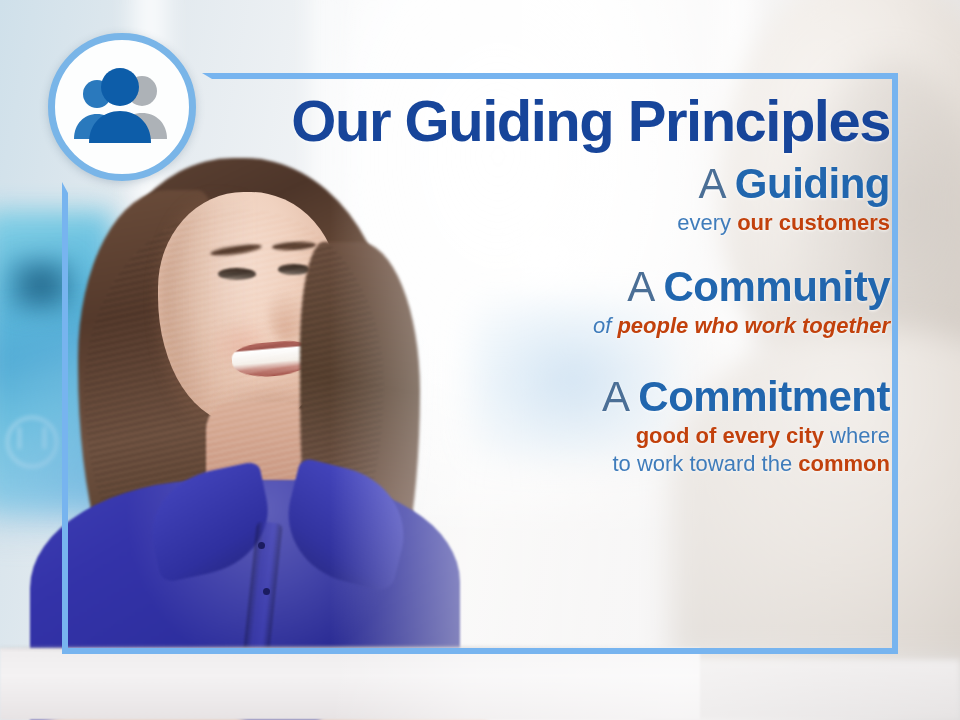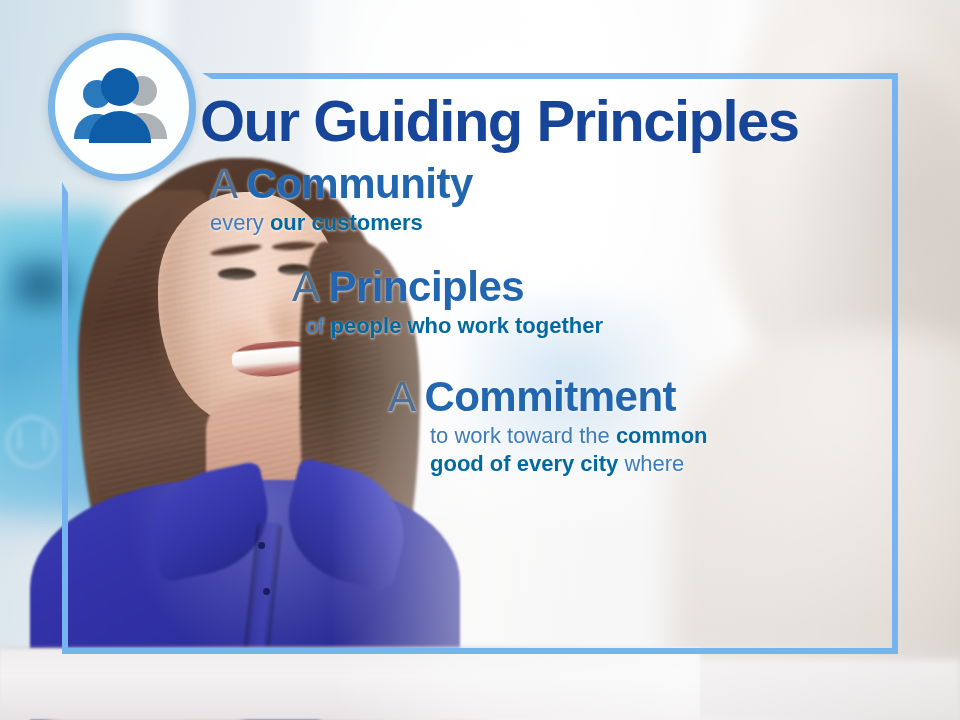--- a/index.html
+++ b/index.html
@@ -344,21 +344,21 @@
     background: #fdfefe;
     border: 7px solid #79b5e8;
     box-sizing: border-box;
     box-shadow: 0 2px 9px rgba(60,90,120,.25);
   }
   .badge-circle svg { position: absolute; left: 50%; top: 50%; transform: translate(-50%,-50%); }
 
   
   .text-wrap {
     position: absolute; left: 200px; top: 86px; width: 690px; height: 545px;
-    text-align: left;
+    text-align: right;
   }
   .title {
     font-size: 58px;
     font-weight: bold;
     color: #17459a;
     letter-spacing: -1.5px;
     line-height: 1.0;
     margin: 0;
     padding-top: 6px;
     text-shadow: 0 1px 3px rgba(255,255,255,.85);
@@ -374,26 +374,26 @@
   }
   .p-art { font-weight: normal; color: #4b6f96; }
   .p-key { font-weight: bold; color: #2166ae; }
   .p-sub {
     font-size: 22px;
     line-height: 1.28;
     color: #3f7cbb;
     margin-top: 3px;
     text-shadow: 0 1px 3px rgba(255,255,255,.8);
   }
-  .p-sub b { color: #0369a1; font-weight: bold; }
+  .p-sub b { color: #c2410c; font-weight: bold; }
 
   .pr-1 { padding-left: 10px; }
   .pr-2 { padding-left: 92px; margin-top: 28px; }
   .pr-3 { padding-left: 188px; margin-top: 34px; }
-  .pr-2 .p-sub { padding-left: 14px; }
+  .pr-2 .p-sub { padding-left: 14px; font-style: italic; }
   .pr-3 .p-sub { padding-left: 42px; }
 </style>
 </head>
 <body>
 
 <div id="stage">
 
   <div class="photo">
     <div class="bg-room"></div>
     <div class="bg-window"></div>
@@ -476,42 +476,42 @@
     </svg>
   </div>
 
   <div class="text-wrap">
 
     <div class="title">Our Guiding Principles</div>
 
     <div class="principle pr-1">
       <div class="p-head">
         <span class="p-art">A </span>
-        <span class="p-key">Community</span>
+        <span class="p-key">Guiding</span>
       </div>
       <div class="p-sub">
         <span>every </span><b>our customers</b><span></span>
       </div>
     </div>
 
     <div class="principle pr-2">
       <div class="p-head">
         <span class="p-art">A </span>
-        <span class="p-key">Principles</span>
+        <span class="p-key">Community</span>
       </div>
       <div class="p-sub">
         <div><span>of </span><b>people who work together</b></div>
       </div>
     </div>
 
     <div class="principle pr-3">
       <div class="p-head">
         <span class="p-art">A </span>
         <span class="p-key">Commitment</span>
       </div>
       <div class="p-sub">
+        <div><b>good of every city</b><span> where</span></div>
         <div><span>to work toward the </span><b>common</b></div>
-        <div><b>good of every city</b><span> where</span></div>
       </div>
     </div>
 
   </div>
 </div>
 
 </body></html>

